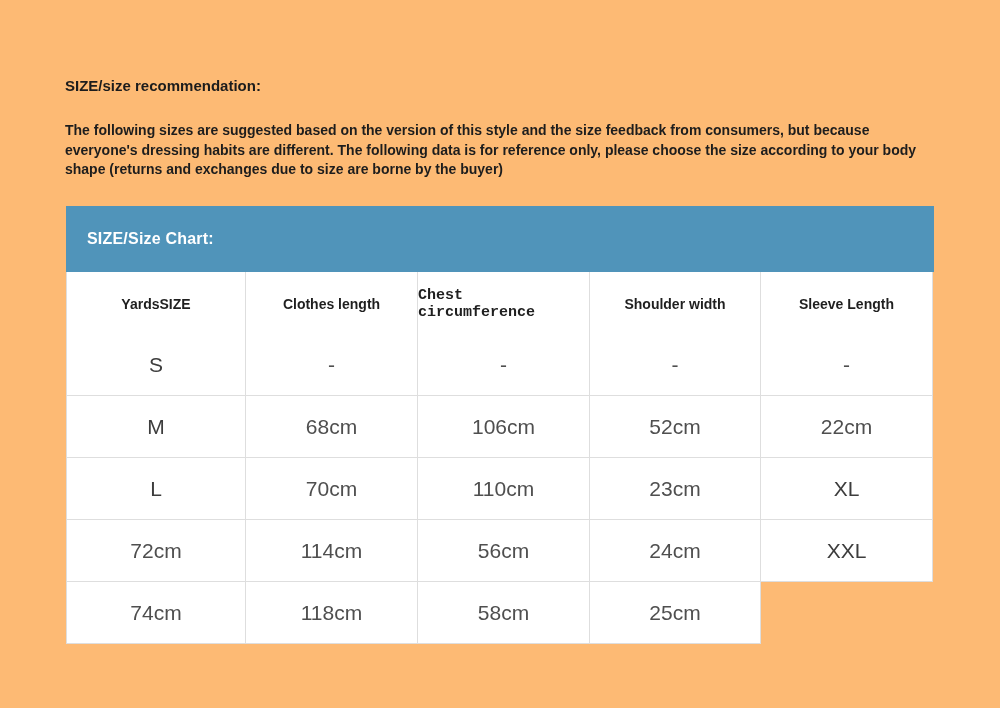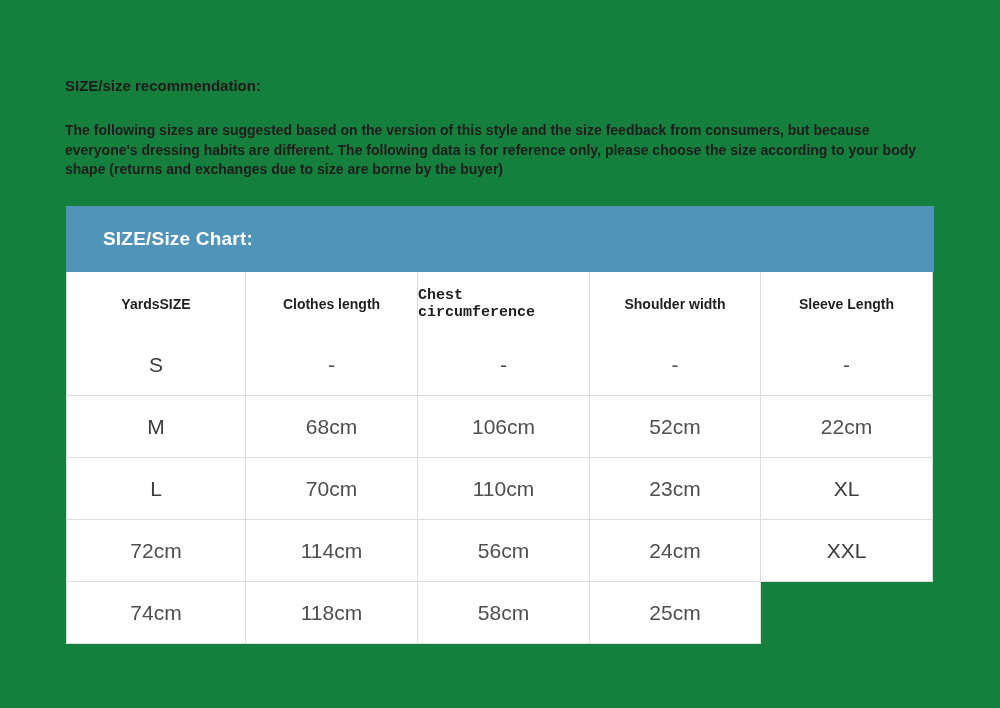--- a/index.html
+++ b/index.html
@@ -1,35 +1,35 @@
 <!DOCTYPE html>
 <html><head>
 <meta charset="utf-8">
 <style>
   * { margin:0; padding:0; box-sizing:border-box; }
   html,body { background:#ffffff; }
   body { font-family:"Liberation Sans","DejaVu Sans",sans-serif; }
   .page {
-    position:relative; width:1000px; height:708px; background:#15803d;
+    position:relative; width:1000px; height:708px; background:#fdba74;
     overflow:hidden;
   }
   .heading {
     position:absolute; left:65px; top:77px;
     font-size:15px; font-weight:bold; color:#1c1c1c;
   }
   .disclaimer {
     position:absolute; left:65px; top:121px; width:880px;
     font-size:14px; font-weight:bold; color:#1d1d1d; line-height:19.5px;
   }
   .banner {
     position:absolute; left:66px; top:206px; width:868px; height:66px;
     background:#5094ba; display:flex; align-items:center; padding-left:21px;
   }
   .banner-title {
-    color:#ffffff; font-size:19px; font-weight:bold; letter-spacing:0.2px;margin-left:16px;
+    color:#ffffff; font-size:16px; font-weight:bold; letter-spacing:0.2px;
   }
   .size-table {
     position:absolute; left:66px; top:272px; width:867px;
     display:grid;
     grid-template-columns:179px 172px 172px 171px 172px;
     grid-auto-rows:62px;
     border-left:1px solid #dedede;
   }
   .cell {
     display:flex; align-items:center; justify-content:center;

